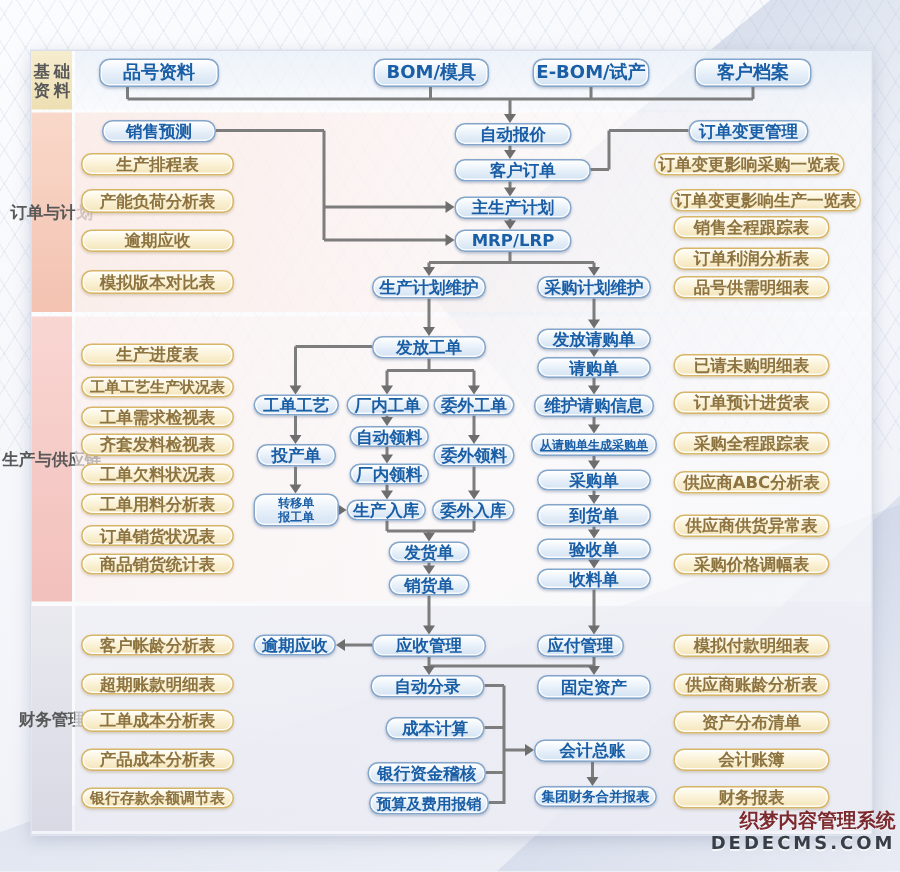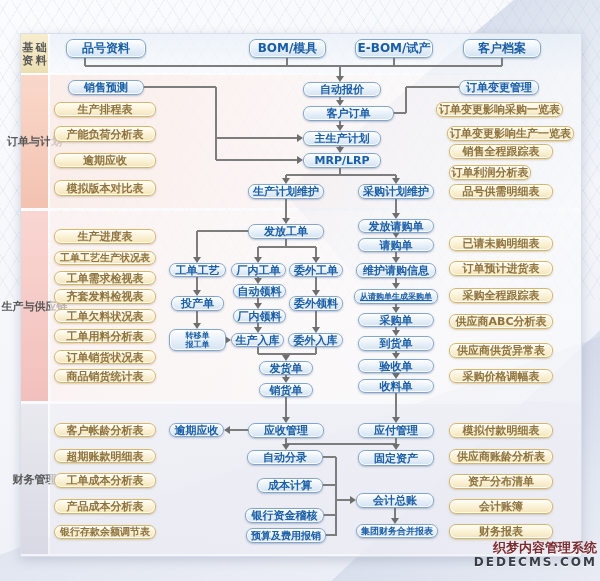--- a/index.html
+++ b/index.html
@@ -90,21 +90,21 @@
       <div class="nd blue" style="left: 227px; top: 150px; width: 76px; height: 15px; font-size: 11px;">生产计划维护</div>
       <div class="nd blue" style="left: 337px; top: 150px; width: 76px; height: 15px; font-size: 11px;">采购计划维护</div>
       <div class="nd blue" style="left: 438px; top: 46px; width: 80px; height: 15px; font-size: 11px;">订单变更管理</div>
       <div class="nd cream" style="left: 33px; top: 68px; width: 102px; height: 15px; font-size: 11px;">生产排程表</div>
       <div class="nd cream" style="left: 33px; top: 92px; width: 102px; height: 16px; font-size: 11px;">产能负荷分析表</div>
       <div class="nd cream" style="left: 33px; top: 119px; width: 102px; height: 15px; font-size: 11px;">逾期应收</div>
       <div class="nd cream" style="left: 33px; top: 146px; width: 102px; height: 16px; font-size: 11px;">模拟版本对比表</div>
       <div class="nd cream" style="left: 415px; top: 68px; width: 127px; height: 15px; font-size: 11px;">订单变更影响采购一览表</div>
       <div class="nd cream" style="left: 426px; top: 92px; width: 127px; height: 15px; font-size: 11px;">订单变更影响生产一览表</div>
       <div class="nd cream" style="left: 428px; top: 110px; width: 104px; height: 15px; font-size: 11px;">销售全程跟踪表</div>
-      <div class="nd cream" style="left: 428px; top: 131px; width: 82px; height: 15px; font-size: 11px;">订单利润分析表</div>
+      <div class="nd cream" style="left: 428px; top: 131px; width: 104px; height: 15px; font-size: 11px;">订单利润分析表</div>
       <div class="nd cream" style="left: 428px; top: 150px; width: 104px; height: 15px; font-size: 11px;">品号供需明细表</div>
       <div class="band" style="top: 177px; height: 190px;">
         <div class="seclab lab2">
           <span class="labrow">生</span>
           <span class="labrow">产</span>
           <span class="labrow">与</span>
           <span class="labrow">供</span>
           <span class="labrow">应</span>
           <span class="labrow">链</span>
         </div>
@@ -150,21 +150,21 @@
         <div class="seclab lab3">
           <span class="labrow">财</span>
           <span class="labrow">务</span>
           <span class="labrow">管</span>
           <span class="labrow">理</span>
         </div>
         <div class="seccont cont3"></div>
       </div>
       <div class="nd blue" style="left: 148px; top: 389px; width: 55px; height: 14px; font-size: 11px;">逾期应收</div>
       <div class="nd blue" style="left: 227px; top: 389px; width: 76px; height: 15px; font-size: 11px;">应收管理</div>
-      <div class="nd blue" style="left: 337px; top: 389px; width: 76px; height: 15px; font-size: 11px;">应付管理</div>
+      <div class="nd blue" style="left: 337px; top: 389px; width: 58px; height: 15px; font-size: 11px;">应付管理</div>
       <div class="nd blue" style="left: 226px; top: 416px; width: 76px; height: 15px; font-size: 11px;">自动分录</div>
       <div class="nd blue" style="left: 337px; top: 416px; width: 76px; height: 16px; font-size: 11px;">固定资产</div>
       <div class="nd blue" style="left: 236px; top: 444px; width: 66px; height: 15px; font-size: 11px;">成本计算</div>
       <div class="nd blue" style="left: 335px; top: 459px; width: 78px; height: 15px; font-size: 11px;">会计总账</div>
       <div class="nd blue" style="left: 224px; top: 474px; width: 79px; height: 15px; font-size: 11px;">银行资金稽核</div>
       <div class="nd blue" style="left: 225px; top: 494px; width: 80px; height: 15px; font-size: 10px;">预算及费用报销</div>
       <div class="nd blue" style="left: 335px; top: 490px; width: 82px; height: 14px; font-size: 9px;">集团财务合并报表</div>
       <div class="nd cream" style="left: 33px; top: 389px; width: 102px; height: 14px; font-size: 11px;">客户帐龄分析表</div>
       <div class="nd cream" style="left: 33px; top: 415px; width: 102px; height: 14px; font-size: 11px;">超期账款明细表</div>
       <div class="nd cream" style="left: 33px; top: 439px; width: 102px; height: 15px; font-size: 11px;">工单成本分析表</div>

